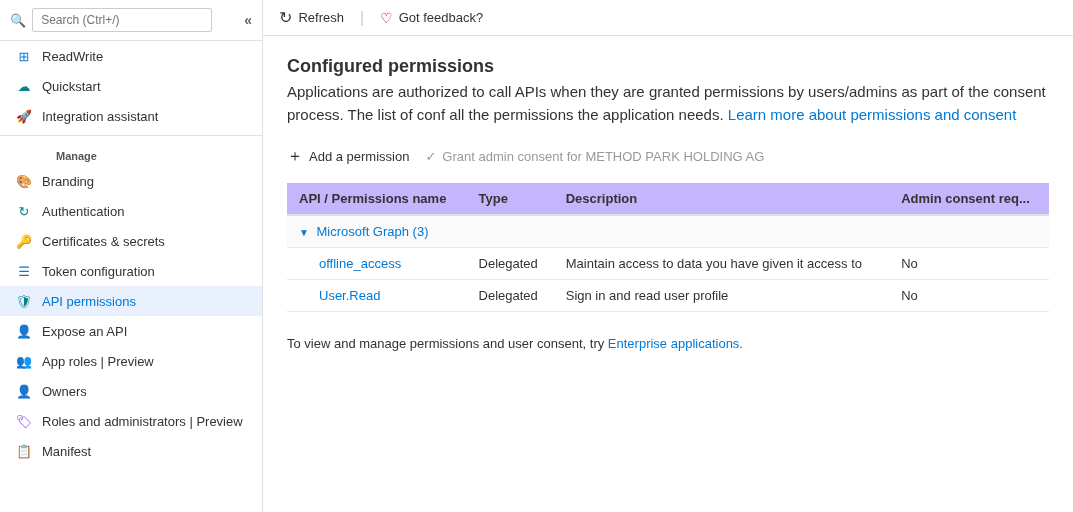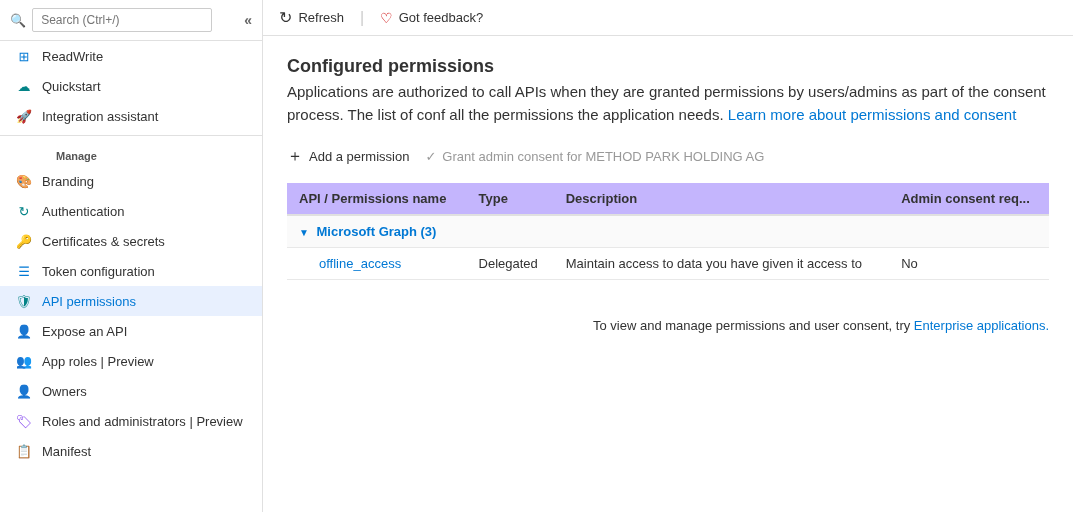--- a/index.html
+++ b/index.html
@@ -144,32 +144,31 @@
       color: #333;
       border-bottom: 2px solid #e0e0e0;
       background: #c4b5fd;
     }
     .permissions-table td {
       padding: 8px 12px;
       border-bottom: 1px solid #e8e8e8;
       color: #333;
     }
     .group-row td {
-      font-weight: 700;
+      font-weight: 400;
       color: #0078d4;
       background: #fafafa;
     }
     .perm-link { color: #0078d4; text-decoration: none; cursor: pointer; }
     .indent { padding-left: 32px !important; }
 
     .footer-text {
-      margin-top: 38px;
-      font-size: 13px;
-      color: #333;
-      text-align: right;
+      margin-top: 24px;
+      font-size: 13px;
+      color: #333;
     }
     .footer-text a { color: #0078d4; text-decoration: none; }
 
     
     .icon-blue { color: #0078d4; }
     .icon-yellow { color: #f0c040; }
     .icon-orange { color: #e07a10; }
     .icon-purple { color: #7c3aed; }
     .icon-teal { color: #038387; }
     .icon-gray { color: #666; }
@@ -301,20 +300,26 @@
     <span style="font-size:10px; margin-right:4px;">▼</span>
     <a class="perm-link">Microsoft Graph (3)</a>
   </td>
           </tr>
           <tr>
       <td class="indent"><a class="perm-link">offline_access</a></td>
       <td>Delegated</td>
       <td>Maintain access to data you have given it access to</td>
       <td>No</td>
     </tr>
+          <tr>
+      <td class="indent"><a class="perm-link">User.Read</a></td>
+      <td>Delegated</td>
+      <td>Sign in and read user profile</td>
+      <td>No</td>
+    </tr>
         </tbody>
     </table>
 
     <p class="footer-text">
       <span>To view and manage permissions and user consent, try</span>
       <a href="#">Enterprise applications.</a>
     </p>
   </div>
 </div>
 

